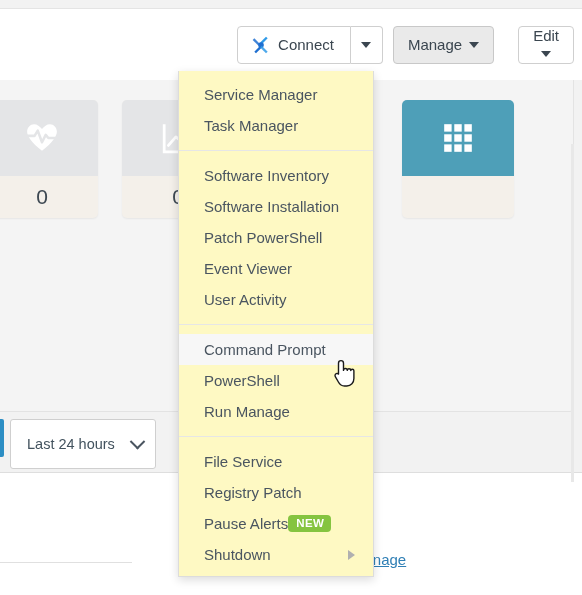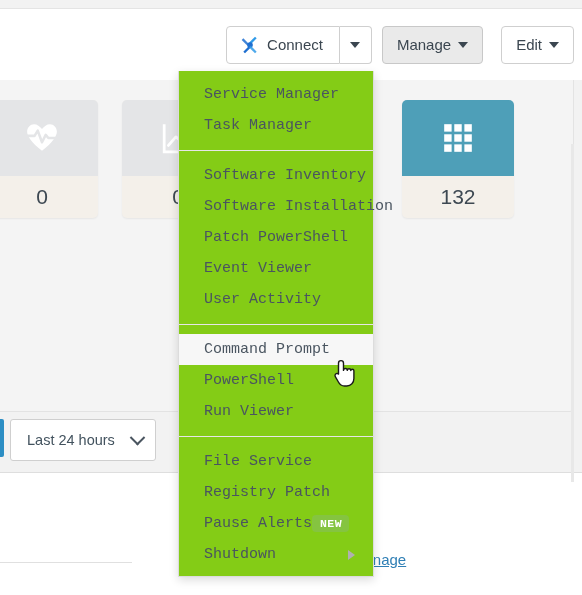--- a/index.html
+++ b/index.html
@@ -56,21 +56,21 @@
     border-left: none;
     padding: 0 10px;
     width: 32px;
     justify-content: center;
   }
   .btn-manage {
     background: #eaeaea;
     border-color: #c8c8c8;
     margin-left: 10px;
   }
-  .btn-edit { margin-left: 18px; }
+  .btn-edit { margin-left: 24px; flex-direction: column; }
   .btn-create {
     margin-left: 10px;
     background: #ff2d6a;
     border-color: #ff2d6a;
     color: #ffffff;
     height: 40px;
     border-radius: 3px;
     padding: 0 17px;
     font-size: 15.5px;
   }
@@ -127,21 +127,21 @@
   .card1 { left: -14px; top: 28px; }
   .card2 { left: 122px; top: 28px; }
   .card5 { left: 402px; top: 28px; }
 
   .icon-white { width: 34px; height: 34px; display: block; }
 
   
   .period-select {
     position: absolute;
     left: 10px; top: 347px;
-    width: 146px; height: 42px;
+    width: 146px; height: 50px;
     background: #ffffff;
     border: 1px solid #cfcfcf;
     border-radius: 3px;
     display: flex;
     align-items: center;
     justify-content: space-between;
     padding: 0 12px 0 16px;
     font-size: 14.5px;
     color: #42525e;
     cursor: pointer;
@@ -194,27 +194,26 @@
     left: 571px; top: 72px;
     width: 3px; height: 338px;
     background: #e8e8e8;
   }
 
   
   .menu {
     position: absolute;
     left: 178px; top: 71px;
     width: 196px;
-    background: #84cc16;
+    background: #fef9c3;
     border: 1px solid #dcdcdc;
     border-top: none;
     box-shadow: 0 3px 9px rgba(0,0,0,0.14);
     z-index: 30;
     padding: 8px 0 6px 0;
-    font-family: Liberation Mono, monospace;
   }
   .menu-item {
     height: 31px;
     display: flex;
     align-items: center;
     padding: 0 14px 0 25px;
     font-size: 15px;
     color: #4a5560;
     cursor: pointer;
     white-space: nowrap;
@@ -286,21 +285,20 @@
             <rect x="22" y="3" width="7" height="7"></rect>
             <rect x="3" y="12.5" width="7" height="7"></rect>
             <rect x="12.5" y="12.5" width="7" height="7"></rect>
             <rect x="22" y="12.5" width="7" height="7"></rect>
             <rect x="3" y="22" width="7" height="7"></rect>
             <rect x="12.5" y="22" width="7" height="7"></rect>
             <rect x="22" y="22" width="7" height="7"></rect>
           </g>
         </svg>
       </div>
-      <div class="card-val">132</div>
     </div>
 
     <div class="bottom-card"></div>
 
     <div class="tab-strip"></div>
 
     <div class="period-select">
       <span>Last 24 hours</span>
       <span class="chev"></span>
     </div>
@@ -376,21 +374,21 @@
     <div class="menu-sep"></div>
 
     <div>
       <div class="menu-item active">
         <span>Command Prompt</span>
       </div>
       <div class="menu-item">
         <span>PowerShell</span>
       </div>
       <div class="menu-item">
-        <span>Run Viewer</span>
+        <span>Run Manage</span>
       </div>
     </div>
 
     <div class="menu-sep"></div>
 
     <div>
       <div class="menu-item">
         <span>File Service</span>
       </div>
       <div class="menu-item">

